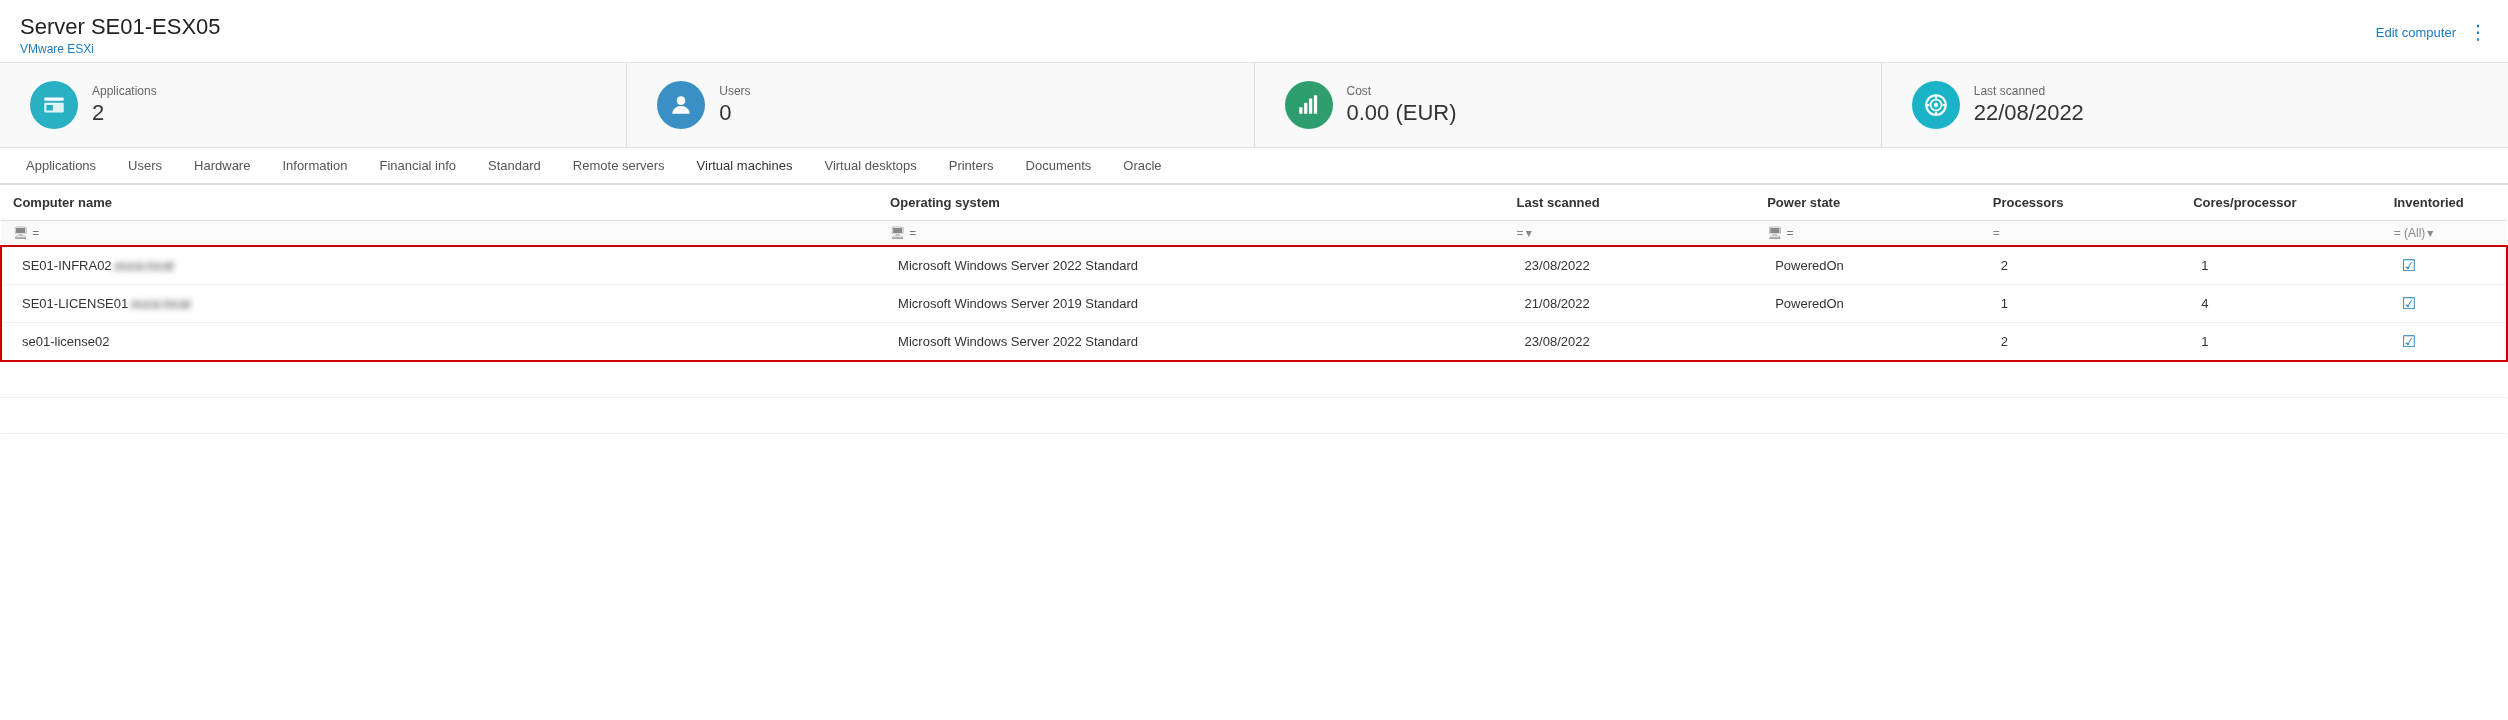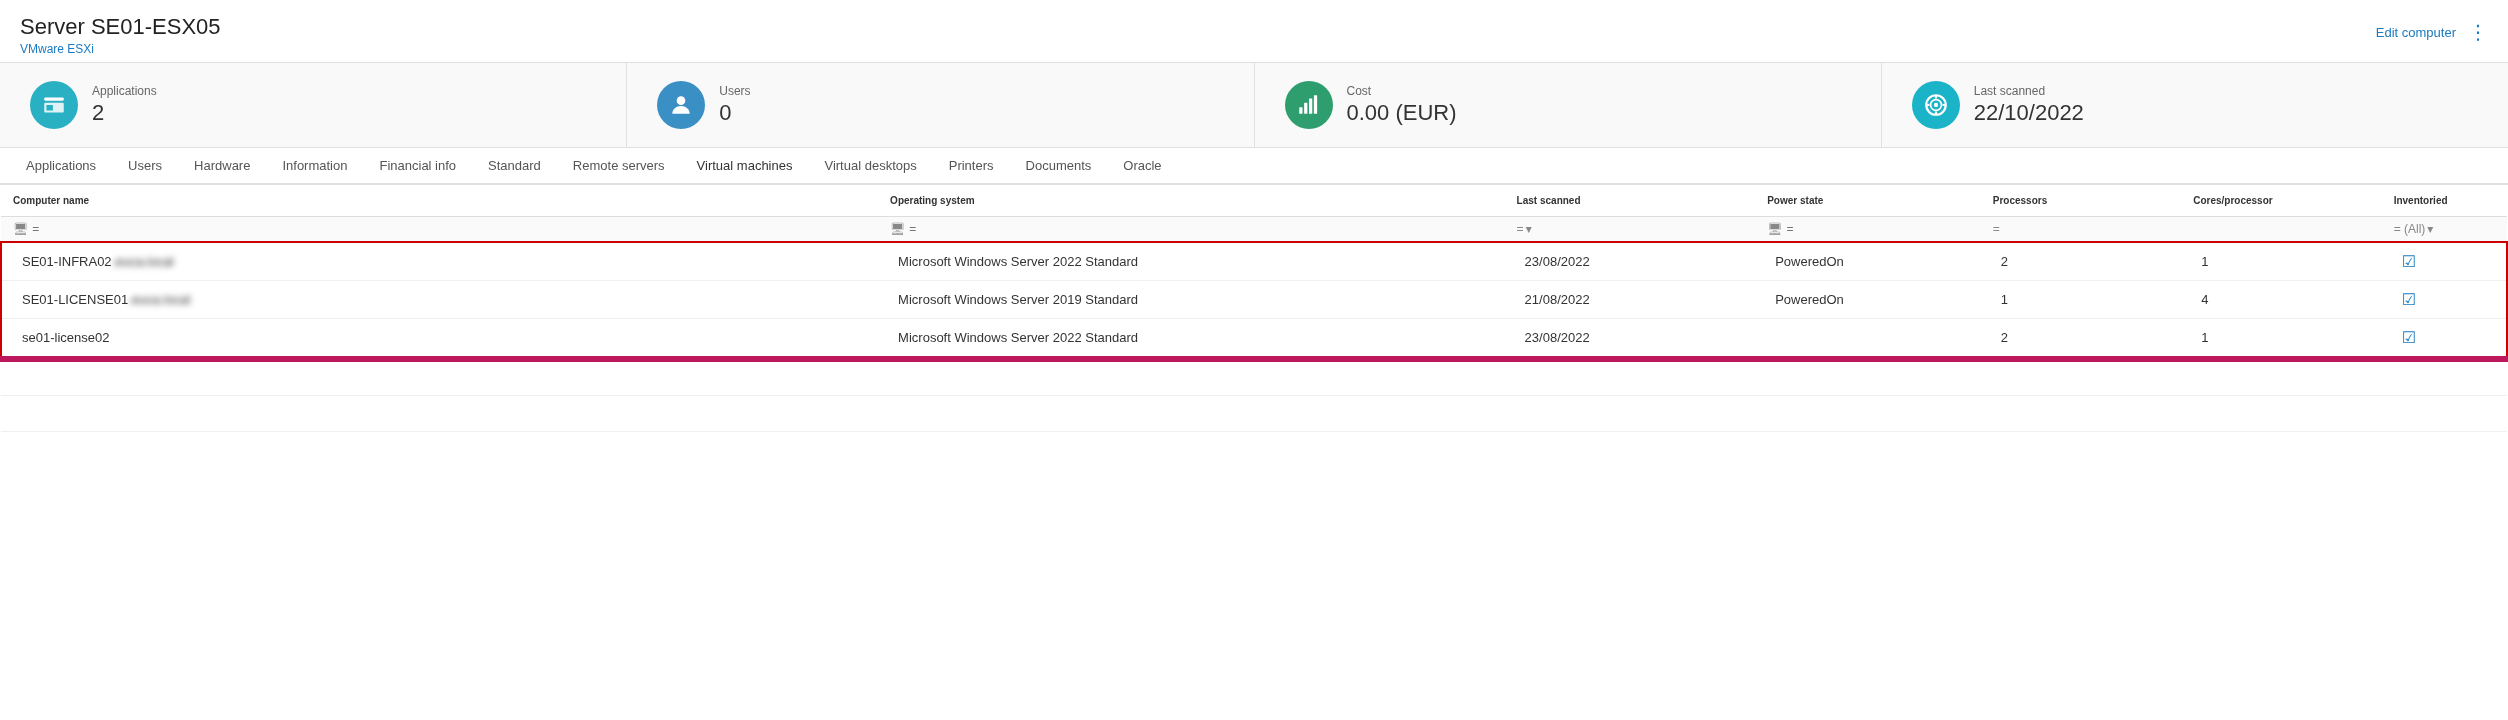--- a/index.html
+++ b/index.html
@@ -71,21 +71,21 @@
       font-weight: 500;
     }
 
     
     .table-section { padding: 0; }
     table { width: 100%; border-collapse: collapse; }
     thead tr { background: #fff; }
     th {
       text-align: left;
       padding: 10px 12px;
-      font-size: 10px;
+      font-size: 13px;
       font-weight: 600;
       color: #333;
       border-bottom: 1px solid #ddd;
       white-space: nowrap;
     }
     .filter-row td {
       padding: 5px 12px;
       border-bottom: 1px solid #e8e8e8;
       background: #fafafa;
     }
@@ -187,21 +187,21 @@
         <circle cx="12" cy="12" r="5" stroke="white" stroke-width="1.5" fill="none"></circle>
         <circle cx="12" cy="12" r="2" fill="white"></circle>
         <line x1="12" y1="3" x2="12" y2="6" stroke="white" stroke-width="2"></line>
         <line x1="12" y1="18" x2="12" y2="21" stroke="white" stroke-width="2"></line>
         <line x1="3" y1="12" x2="6" y2="12" stroke="white" stroke-width="2"></line>
         <line x1="18" y1="12" x2="21" y2="12" stroke="white" stroke-width="2"></line>
       </svg>
     </div>
     <div>
       <div class="summary-text-label">Last scanned</div>
-      <div class="summary-text-value">22/10/2022</div>
+      <div class="summary-text-value">22/08/2022</div>
     </div>
   </div>
 
 </div>
 
 <div class="tabs-bar">
   <div class="tab">Applications</div>
   <div class="tab">Users</div>
   <div class="tab">Hardware</div>
   <div class="tab">Information</div>
@@ -292,21 +292,21 @@
         </td>
         <td>Microsoft Windows Server 2019 Standard</td>
         <td>21/08/2022</td>
         <td>PoweredOn</td>
         <td>1</td>
         <td>4</td>
         <td>
           <span class="check-icon">☑</span>
         </td>
       </tr>
-      <tr class="row-highlight" style="border-bottom: 6px solid #be185d;">
+      <tr class="row-highlight" style="border-bottom: 1px solid #be185d;">
         <td>
           <a class="comp-link">
             <span>se01-license02</span>
           </a>
         </td>
         <td>Microsoft Windows Server 2022 Standard</td>
         <td>23/08/2022</td>
         <td></td>
         <td>2</td>
         <td>1</td>

